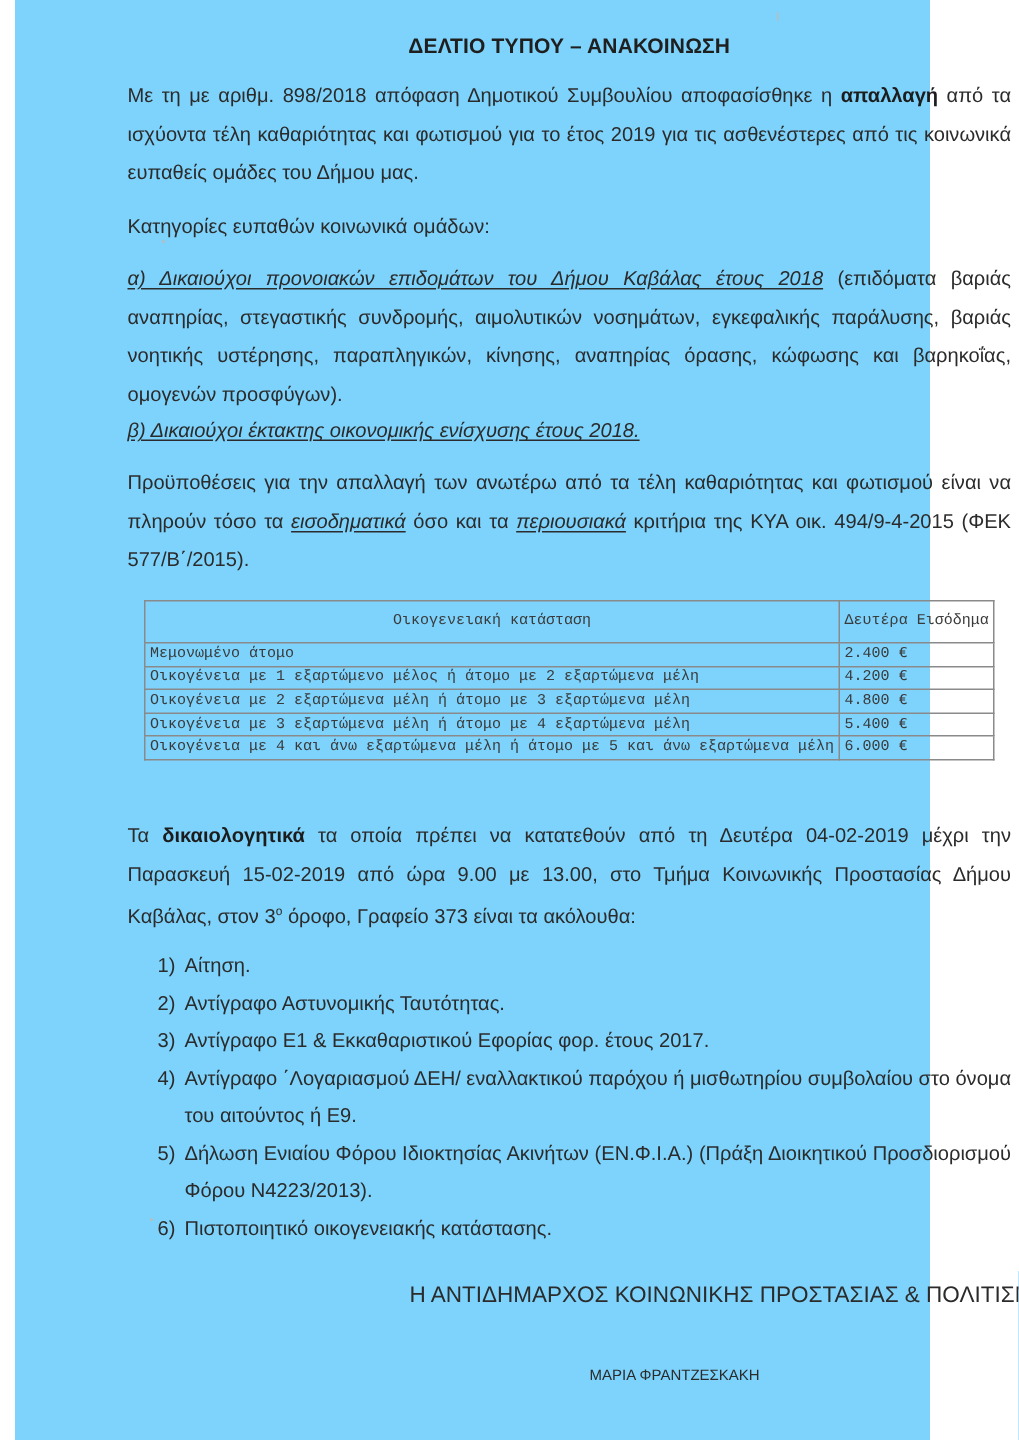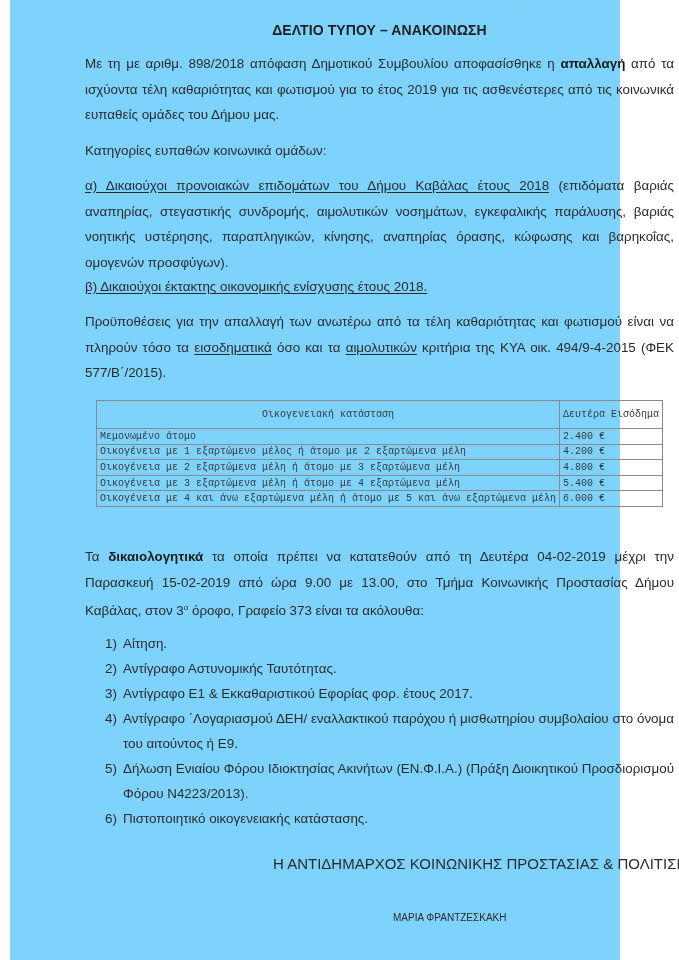--- a/index.html
+++ b/index.html
@@ -15,21 +15,21 @@
     position: absolute; top: 22px; left: 0; width: 679px; text-align: center;
     font-weight: bold; font-size: 14px; color: #1f1f1f; letter-spacing: 0.1px;
     padding-left: 60px; box-sizing: border-box;
   }
   .para {
     position: absolute; left: 75px; width: 589px;
     font-size: 13.4px; line-height: 25.5px; text-align: justify; text-align-last: left;
     color: #2b2b2b;
   }
   .para b { color: #1c1c1c; }
-  .u { text-decoration: underline; text-underline-offset: 2px; }
+  .u { text-decoration: underline; text-underline-offset: 2px; font-style: italic; }
   #p-intro { top: 51px; }
   #p-cat { top: 138px; }
   #p-a { top: 173px; }
   #p-b { top: 274px; }
   #p-cond { top: 309px; }
   #p-docs { top: 544px; }
 
   .tbl {
     position: absolute; left: 86px; top: 400px; width: 443px;
     border-collapse: collapse; font-size: 10px; color: #3a3a3a;
@@ -69,21 +69,21 @@
   <div class="title">ΔΕΛΤΙΟ ΤΥΠΟΥ – ΑΝΑΚΟΙΝΩΣΗ</div>
 
   <div class="para" id="p-intro"><span>Με τη με αριθμ. 898/2018 απόφαση Δημοτικού Συμβουλίου αποφασίσθηκε η </span><b>απαλλαγή</b><span> από τα ισχύοντα τέλη καθαριότητας και φωτισμού για το έτος 2019 για τις ασθενέστερες από τις κοινωνικά ευπαθείς ομάδες του Δήμου μας.</span></div>
 
   <div class="para" id="p-cat">Κατηγορίες ευπαθών κοινωνικά ομάδων:</div>
 
   <div class="para" id="p-a"><span class="u">α) Δικαιούχοι προνοιακών επιδομάτων του Δήμου Καβάλας έτους 2018</span><span> (επιδόματα βαριάς αναπηρίας, στεγαστικής συνδρομής, αιμολυτικών νοσημάτων, εγκεφαλικής παράλυσης, βαριάς νοητικής υστέρησης, παραπληγικών, κίνησης, αναπηρίας όρασης, κώφωσης και βαρηκοΐας, ομογενών προσφύγων).</span></div>
 
   <div class="para" id="p-b"><span class="u">β) Δικαιούχοι έκτακτης οικονομικής ενίσχυσης έτους 2018.</span></div>
 
-  <div class="para" id="p-cond"><span>Προϋποθέσεις για την απαλλαγή των ανωτέρω από τα τέλη καθαριότητας και φωτισμού είναι να πληρούν τόσο τα </span><span class="u">εισοδηματικά</span><span> όσο και τα </span><span class="u">αιμολυτικών</span><span> κριτήρια της ΚΥΑ οικ. 494/9-4-2015 (ΦΕΚ 577/Β΄/2015).</span></div>
+  <div class="para" id="p-cond"><span>Προϋποθέσεις για την απαλλαγή των ανωτέρω από τα τέλη καθαριότητας και φωτισμού είναι να πληρούν τόσο τα </span><span class="u">εισοδηματικά</span><span> όσο και τα </span><span class="u">περιουσιακά</span><span> κριτήρια της ΚΥΑ οικ. 494/9-4-2015 (ΦΕΚ 577/Β΄/2015).</span></div>
 
   <table class="tbl">
     <tbody>
         <tr class="head">
       <th>Οικογενειακή κατάσταση</th>
       <th class="amt">Δευτέρα Εισόδημα</th>
     </tr>
     <tr>
       <td>Μεμονωμένο άτομο</td>
       <td class="amt">2.400 €</td>

